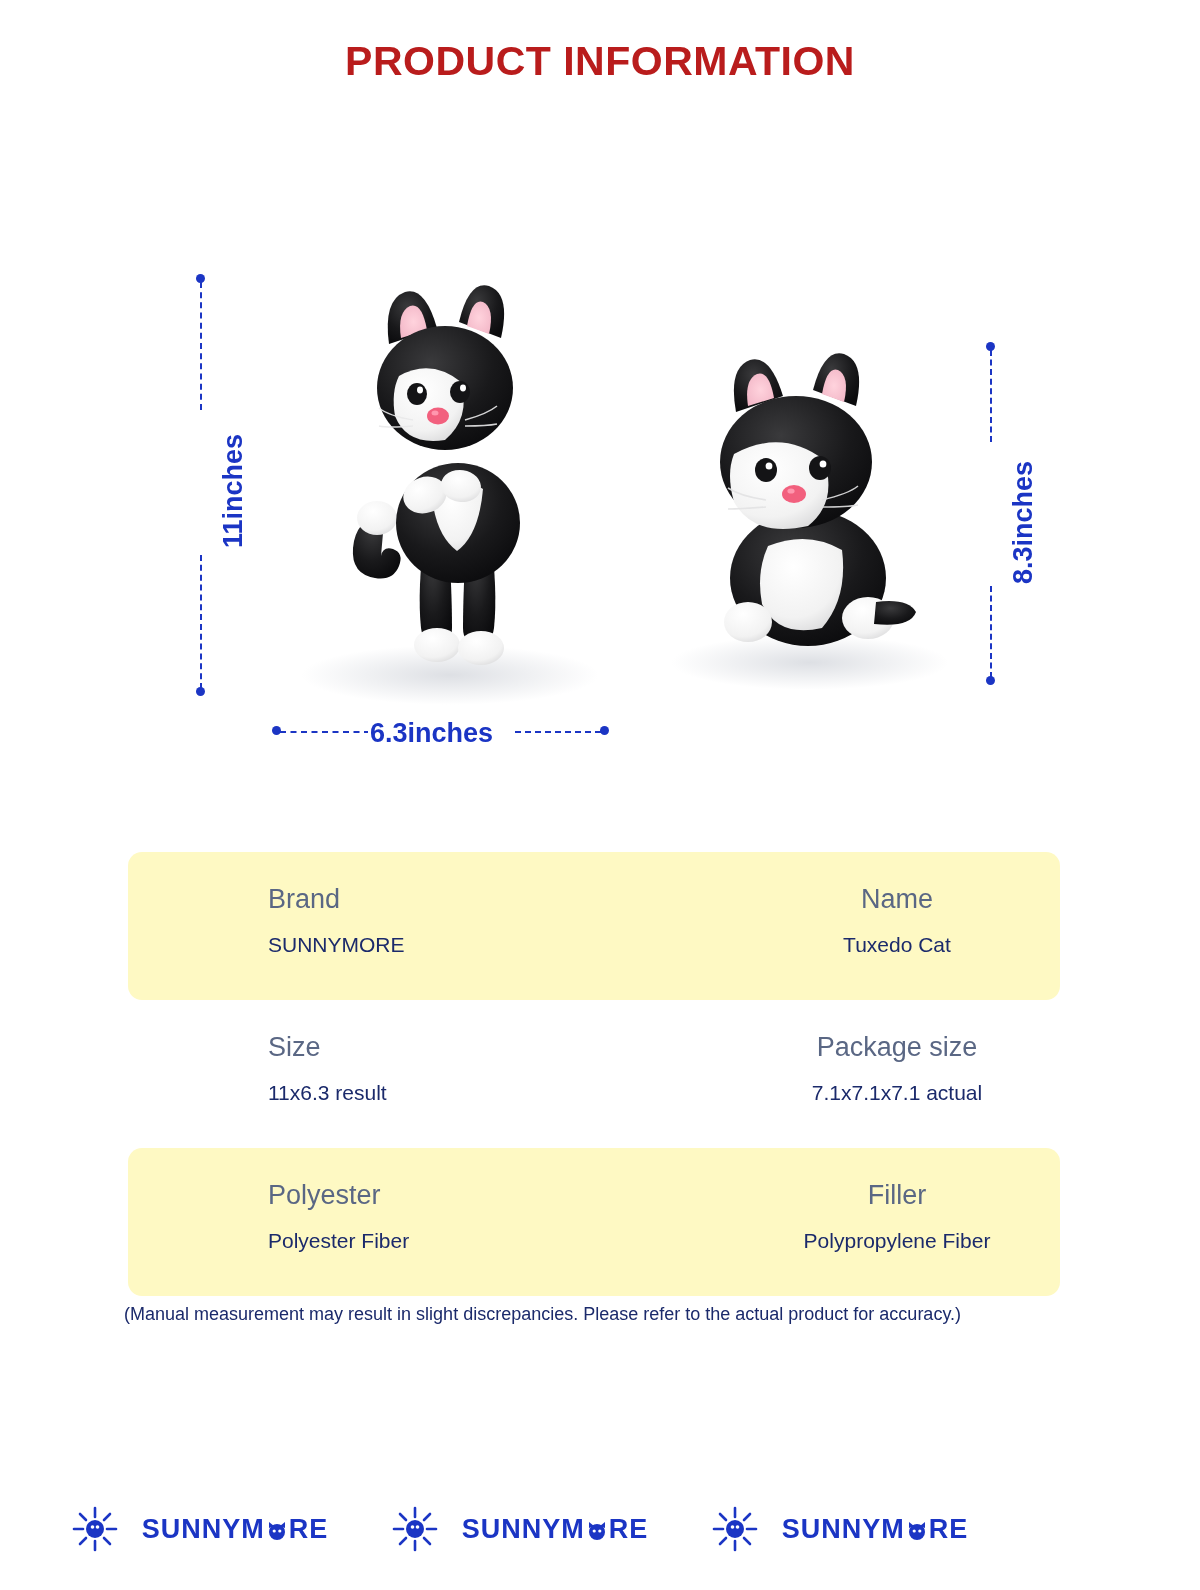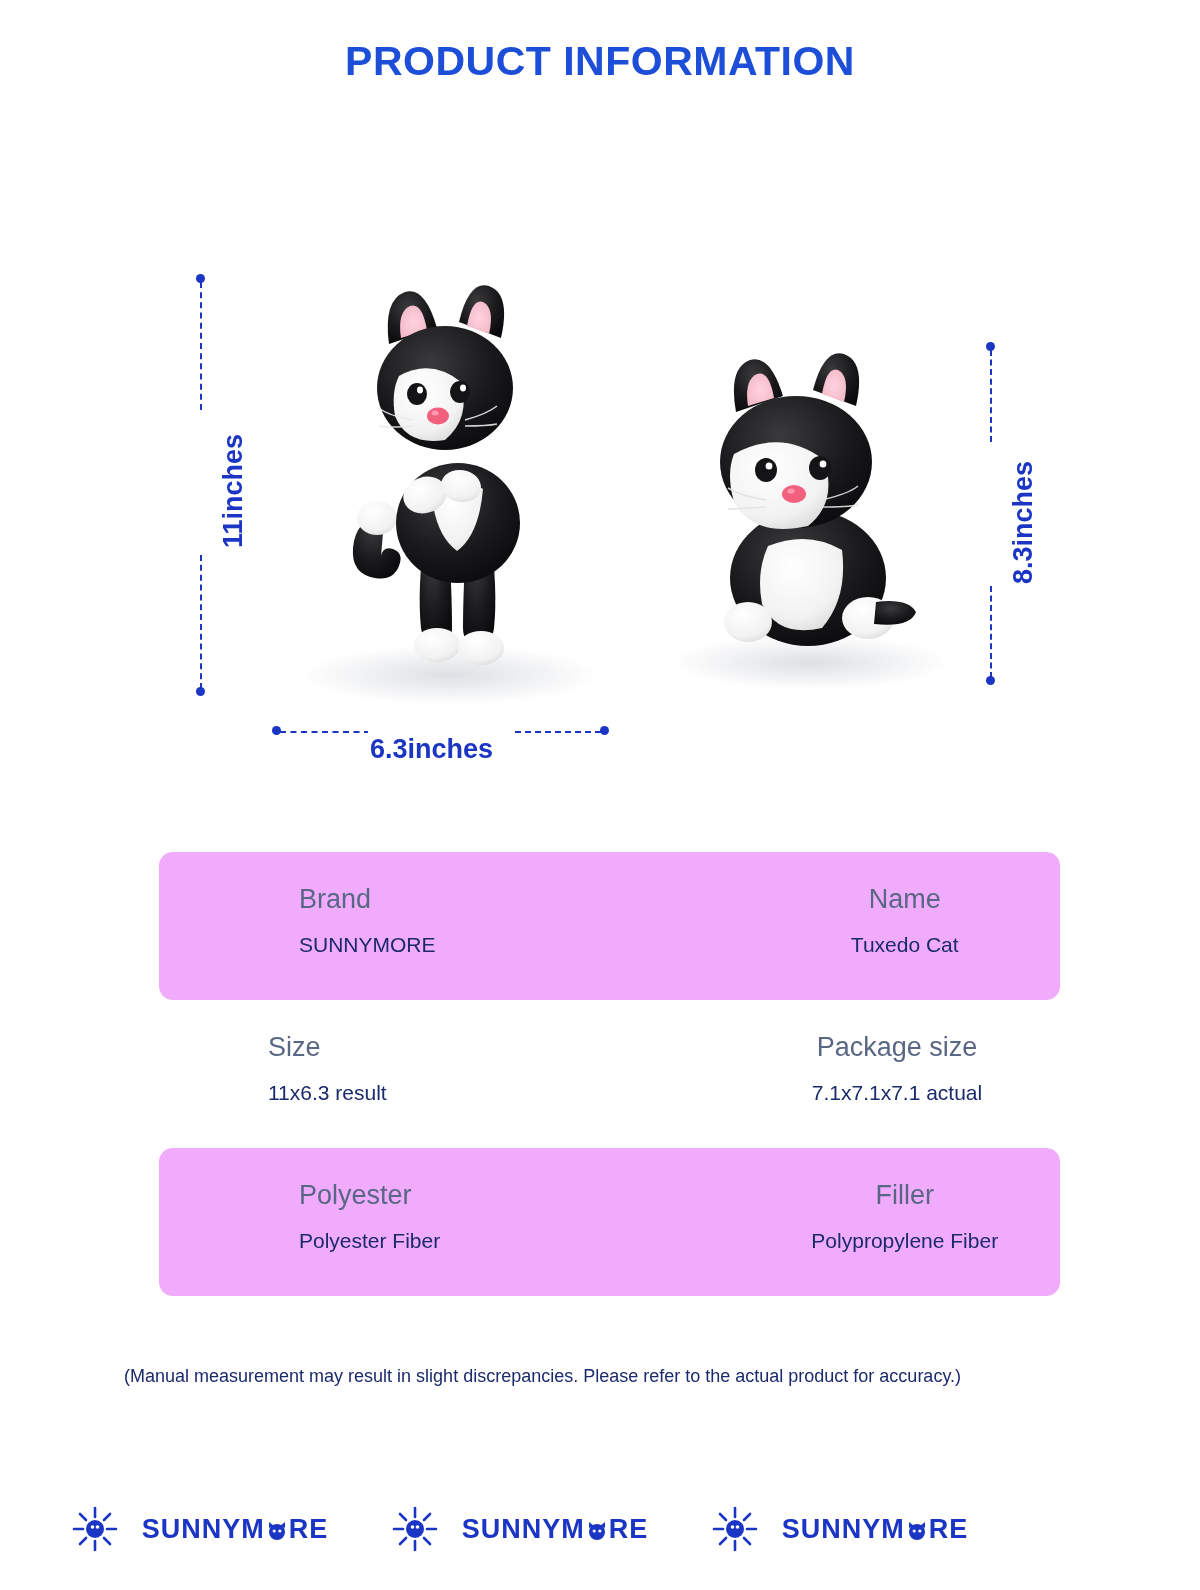--- a/index.html
+++ b/index.html
@@ -19,21 +19,21 @@
   
   .title {
     position: absolute;
     top: 38px;
     left: 0;
     width: 1200px;
     text-align: center;
     font-size: 41px;
     font-weight: bold;
     letter-spacing: 0.5px;
-    color: #1d4ed8;
+    color: #b91c1c;
   }
 
   
   .hero {
     position: absolute;
     top: 250px;
     left: 130px;
     width: 940px;
     height: 520px;
   }
@@ -85,41 +85,41 @@
     position: absolute;
     top: 852px;
     left: 128px;
     width: 932px;
   }
   .spec-row {
     display: flex;
     height: 148px;
     border-radius: 14px;
   }
-  .spec-row.shaded { background: #f0abfc; margin-left: 31px; }
+  .spec-row.shaded { background: #fef9c3; }
   .spec-cell {
     flex: 1;
     padding: 32px 0 0 140px;
   }
   .spec-cell.right { padding-left: 140px; text-align: center; }
   .spec-key {
     font-size: 27px;
     color: #5a6784;
     margin-bottom: 18px;
     font-weight: normal;
   }
   .spec-val {
     font-size: 21px;
     color: #1b2a6b;
     font-weight: normal;
   }
 
   .disclaimer {
     position: absolute;
-    top: 1366px;
+    top: 1304px;
     left: 124px;
     width: 960px;
     font-size: 18px;
     color: #1b2a6b;
   }
 
   
   .footer {
     position: absolute;
     top: 1468px;
@@ -265,21 +265,21 @@
     <div class="dot" style="left:66px; top:24px;"></div>
     <div class="dot" style="left:66px; top:437px;"></div>
     <div class="dim-line dim-v" style="left:70px; top:32px; height:128px;"></div>
     <div class="dim-line dim-v" style="left:70px; top:305px; height:134px;"></div>
     <div class="dim-label rot-left" style="left:84px; top:300px;">11inches</div>
 
     <div class="dot" style="left:142px; top:476px;"></div>
     <div class="dot" style="left:470px; top:476px;"></div>
     <div class="dim-line dim-h" style="left:150px; top:481px; width:90px;"></div>
     <div class="dim-line dim-h" style="left:385px; top:481px; width:86px;"></div>
-    <div class="dim-label" style="left:238px; top:480px;">6.3inches</div>
+    <div class="dim-label" style="left:238px; top:464px;">6.3inches</div>
 
     <div class="dot" style="left:856px; top:92px;"></div>
     <div class="dot" style="left:856px; top:426px;"></div>
     <div class="dim-line dim-v" style="left:860px; top:100px; height:92px;"></div>
     <div class="dim-line dim-v" style="left:860px; top:336px; height:92px;"></div>
     <div class="dim-label rot-right" style="left:874px; top:336px;">8.3inches</div>
   </div>
 
   <div class="specs">
 

